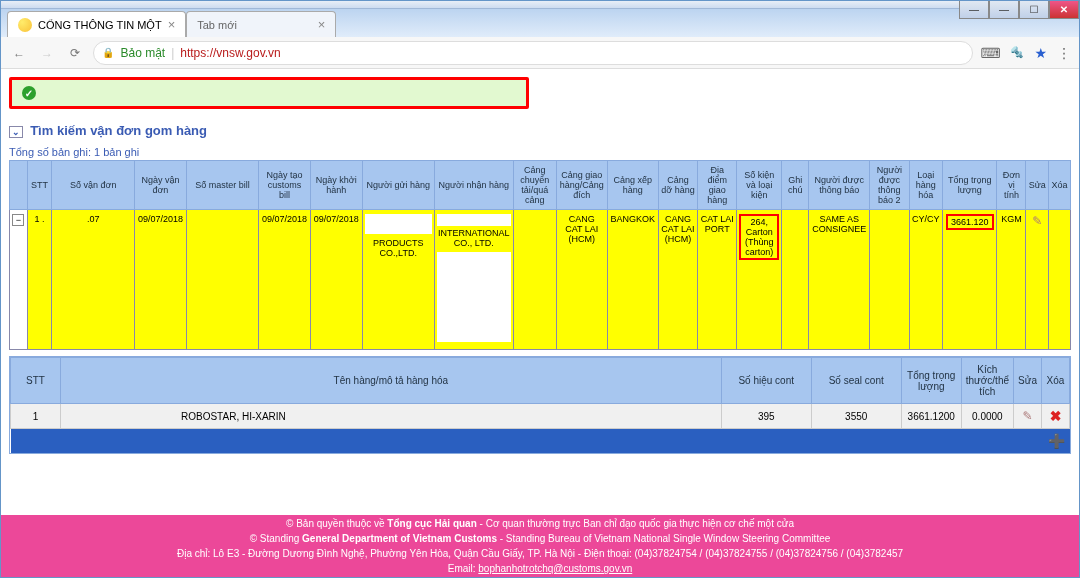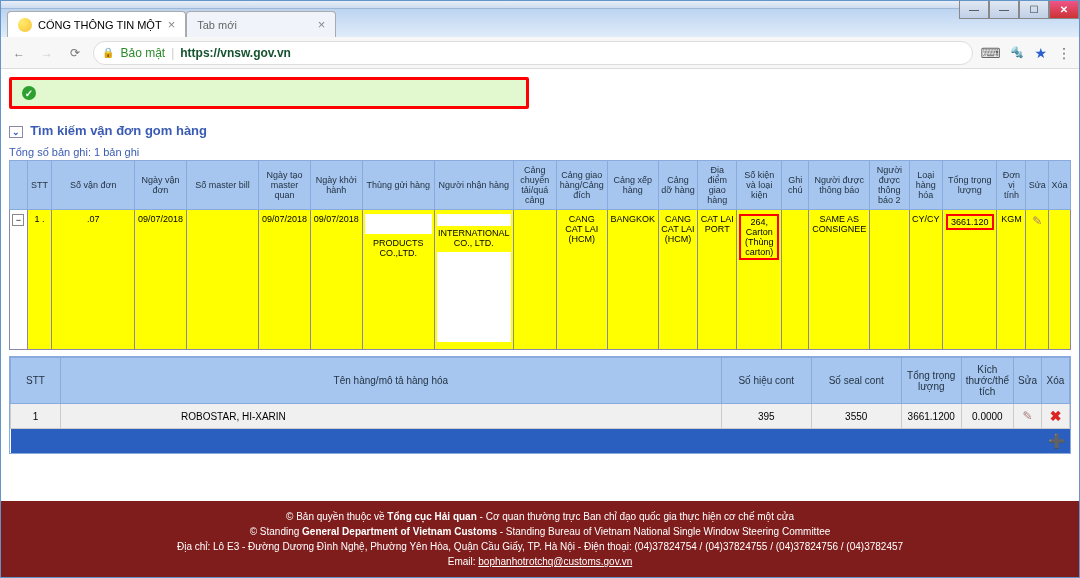--- a/index.html
+++ b/index.html
@@ -16,21 +16,21 @@
 .tab { background: #fff; border: 1px solid #aaa; border-bottom: none; border-radius: 4px 4px 0 0; padding: 5px 10px; display: flex; align-items: center; gap: 6px; height: 26px; font-size: 11px; min-width: 150px; }
 .tab.inactive { background: #f0f4fa; color: #666; }
 .tab .favicon { width: 14px; height: 14px; border-radius: 50%; background: radial-gradient(circle at 30% 30%, #ffec6b, #f9c138); }
 .tab .close-x { margin-left: auto; color: #888; font-size: 13px; }
 
 .addrbar { display: flex; align-items: center; height: 32px; background: #f7f7f7; border-bottom: 1px solid #ddd; padding: 0 8px; gap: 8px; font-size: 12px; color: #555; }
 .nav-btn { width: 20px; color: #7a7a7a; text-align: center; }
 .url-box { flex: 1; display: flex; align-items: center; gap: 6px; padding: 4px 8px; border: 1px solid #ddd; border-radius: 14px; background: #fff; }
 .lock { color: #2a8a2a; font-size: 10px; }
 .secure { color: #2a8a2a; }
-.url-txt { color: #14532d; font-weight: bold; }
+.url-txt { color: #b91c1c; }
 .addr-ext { display: flex; gap: 10px; align-items: center; color: #666; font-size: 14px; }
 .star { color: #2a60d0; }
 
 
 .page { padding: 8px; position: relative; height: calc(100% - 68px); overflow: hidden; }
 .alert { border: 3px solid #f00; background: #e2f9d0; padding: 6px 10px; width: 520px; display: flex; align-items: center; gap: 8px; border-radius: 2px; margin-bottom: 14px; }
 .alert-icon { width: 14px; height: 14px; background: #2da02d; border-radius: 50%; color: #fff; font-size: 10px; display: flex; align-items: center; justify-content: center; font-weight: bold; }
 .alert strong { color: #1a3; }
 .alert-msg { color: #2a6; }
 
@@ -55,21 +55,21 @@
 .sub-table th { background: #a7c6ef; border: 1px solid #88aadd; padding: 6px 4px; font-weight: normal; color: #234; text-align: center; }
 .sub-table td { border: 1px solid #ccc; padding: 4px; text-align: center; background: #f0f0f0; }
 .sub-table td.left { text-align: left; }
 .sub-footer { background: #2a5fc0; height: 16px; }
 .sub-footer td { background: #2a5fc0 !important; border: none; text-align: right; }
 .edit-icon { color: #a77; font-size: 12px; }
 .del-icon { color: #d22; font-weight: bold; font-size: 14px; }
 .add-icon { color: #2a2; font-size: 14px; }
 
 
-.footer { position: absolute; bottom: 0; left: 0; right: 0; background: #7f1d1d; color: #fff; padding: 8px 10px; font-size: 10px; text-align: center; line-height: 1.5; }
+.footer { position: absolute; bottom: 0; left: 0; right: 0; background: #ec4899; color: #fff; padding: 1px 10px; font-size: 10px; text-align: center; line-height: 1.5; }
 .footer u { text-decoration: underline; }
 </style>
 </head>
 <body>
 
 <div class="browser-frame">
   <div class="titlebar"></div>
   <div class="win-controls">
     <div class="win-btn">—</div>
     <div class="win-btn">—</div>
@@ -121,23 +121,23 @@
     <div class="record-count">Tổng số bản ghi: 1 bản ghi</div>
 
     <table class="main-table">
       <thead>
         <tr>
           <th style="width:14px"></th>
           <th style="width:24px">STT</th>
           <th style="width:80px">Số vận đơn</th>
           <th style="width:50px">Ngày vận đơn</th>
           <th style="width:70px">Số master bill</th>
-          <th style="width:50px">Ngày tạo master quan</th>
+          <th style="width:50px">Ngày tạo customs bill</th>
           <th style="width:50px">Ngày khởi hành</th>
-          <th style="width:70px">Thùng gửi hàng</th>
+          <th style="width:70px">Người gửi hàng</th>
           <th style="width:70px">Người nhận hàng</th>
           <th style="width:42px">Cảng chuyển tải/quá cảng</th>
           <th style="width:48px">Cảng giao hàng/Cảng đích</th>
           <th style="width:44px">Cảng xếp hàng</th>
           <th style="width:38px">Cảng dỡ hàng</th>
           <th style="width:38px">Địa điểm giao hàng</th>
           <th style="width:40px">Số kiện và loại kiện</th>
           <th style="width:26px">Ghi chú</th>
           <th style="width:56px">Người được thông báo</th>
           <th style="width:38px">Người được thông báo 2</th>

